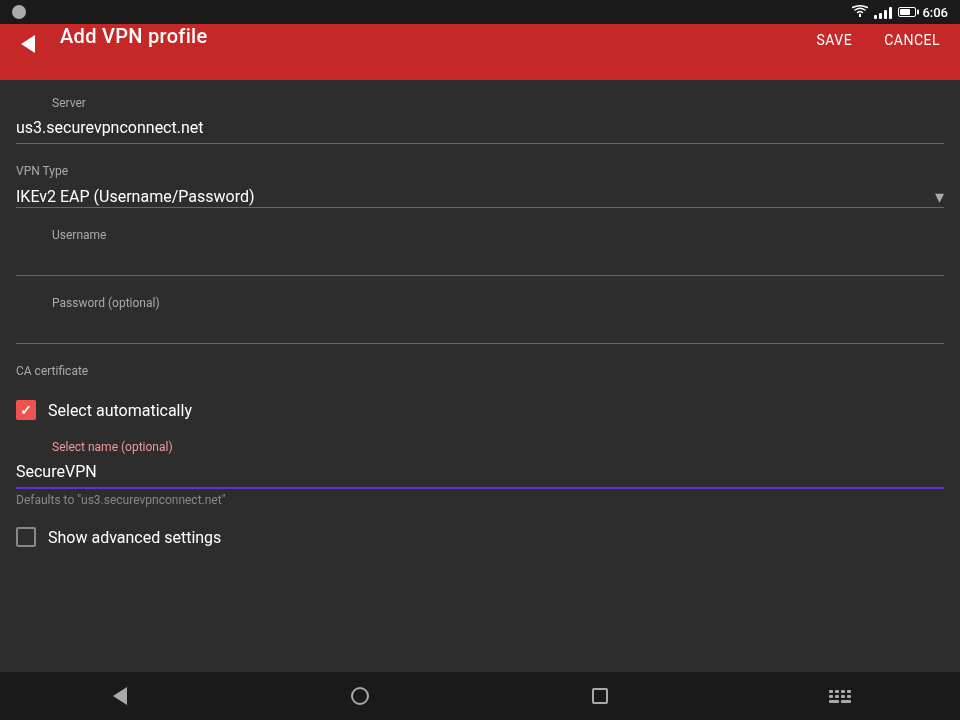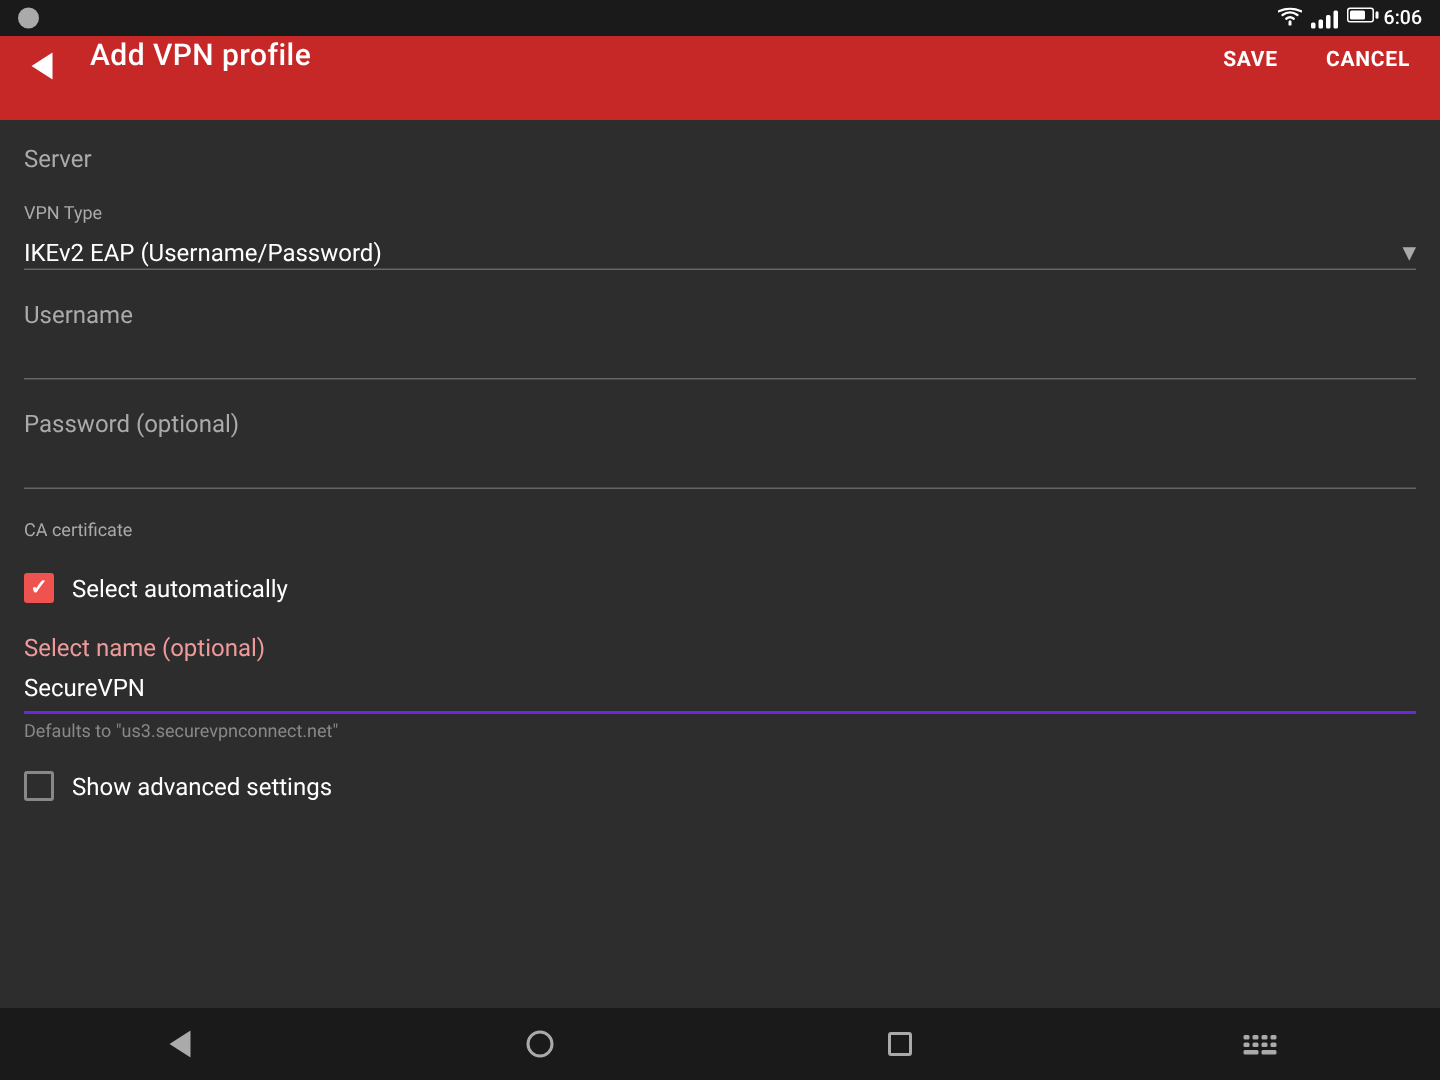--- a/index.html
+++ b/index.html
@@ -18,20 +18,21 @@
       height: 24px;
       display: flex;
       align-items: center;
       justify-content: flex-end;
       padding: 0 12px;
       font-size: 12px;
       color: #fff;
     }
     .status-bar .status-icons {
       display: flex;
+      align-items: center;
       gap: 6px;
     }
     .status-bar .time {
       font-weight: 500;
       font-size: 13px;
     }
     .status-left {
       flex: 1;
       display: flex;
       align-items: center;
@@ -121,42 +122,43 @@
       letter-spacing: 0.3px;
     }
     .app-bar-actions {
       display: flex;
       gap: 8px;
     }
     .action-btn {
       padding: 8px 12px;
       color: #fff;
       font-size: 14px;
-      font-weight: 700;
+      font-weight: 400;
       letter-spacing: 0.5px;
       cursor: pointer;
       text-transform: uppercase;
     }
 
     
     .content {
       background: #2d2d2d;
       padding: 16px 16px;
       height: calc(720px - 24px - 56px - 48px);
       overflow-y: auto;
     }
 
     
     .form-field {
       margin-bottom: 20px;
     }
     .field-label {
-      font-size: 16px;
+      font-size: 12px;
       color: #aaa;
       margin-bottom: 4px;
+      margin-left: 36px;
     }
     .field-label.focused {
       color: #ef9a9a;
     }
     .field-input {
       width: 100%;
       background: transparent;
       border: none;
       border-bottom: 1px solid #666;
       color: #fff;
@@ -327,20 +329,21 @@
   <div class="app-bar-actions">
     <div class="action-btn">SAVE</div>
     <div class="action-btn">CANCEL</div>
   </div>
 </div>
 
 <div class="content">
 
   <div class="form-field">
     <div class="field-label">Server</div>
+    <input class="field-input" type="text" value="us3.securevpnconnect.net" style="">
   </div>
 
   <div class="dropdown-field">
     <div class="dropdown-label">VPN Type</div>
     <div class="dropdown-control">
       <div class="dropdown-value">IKEv2 EAP (Username/Password)</div>
       <div class="dropdown-arrow">▾</div>
     </div>
   </div>
 

